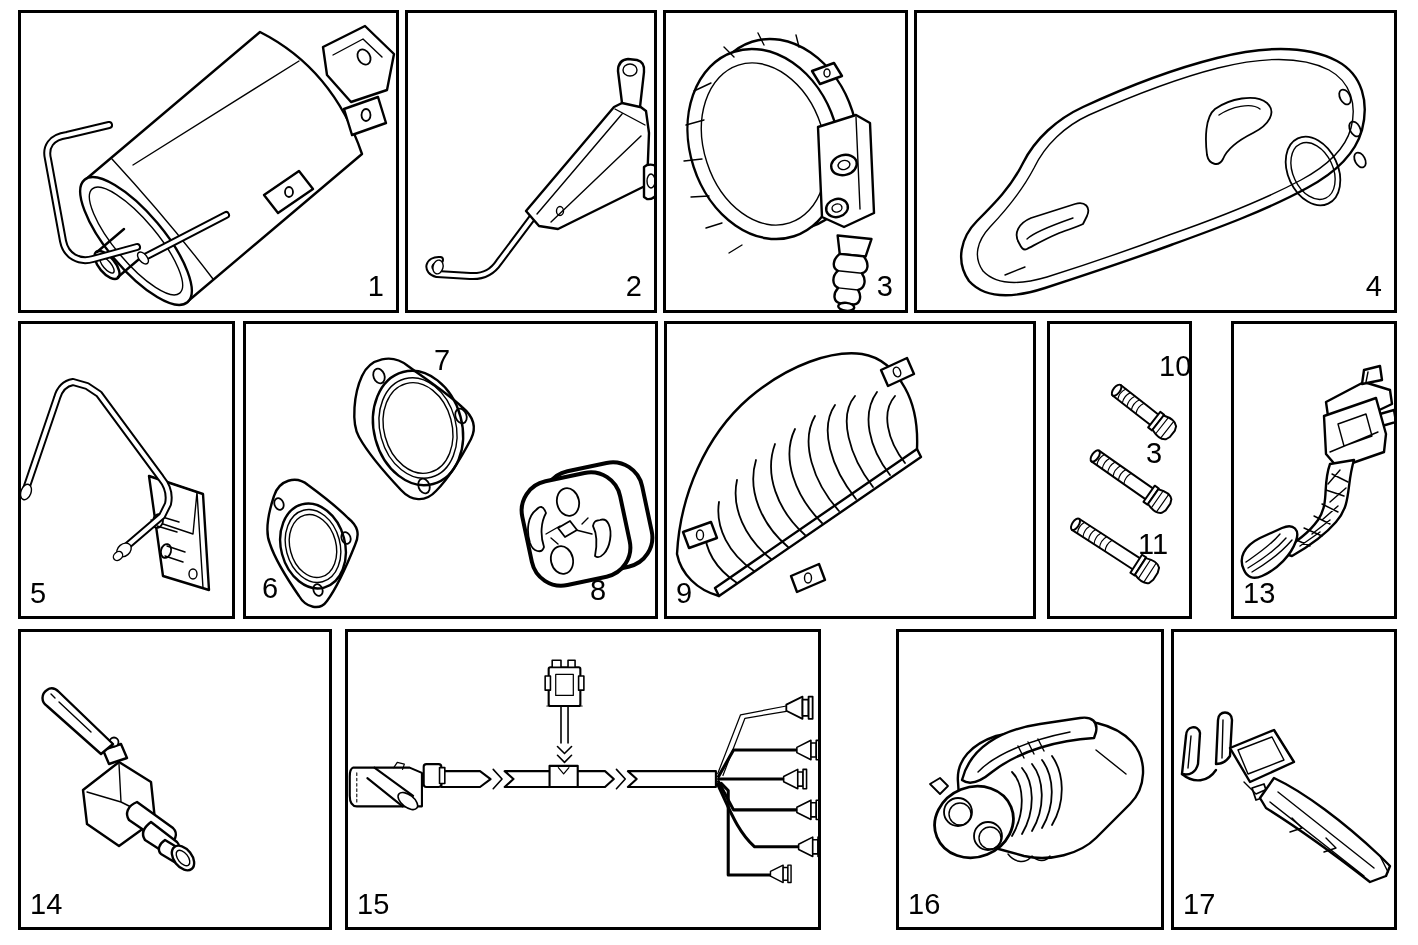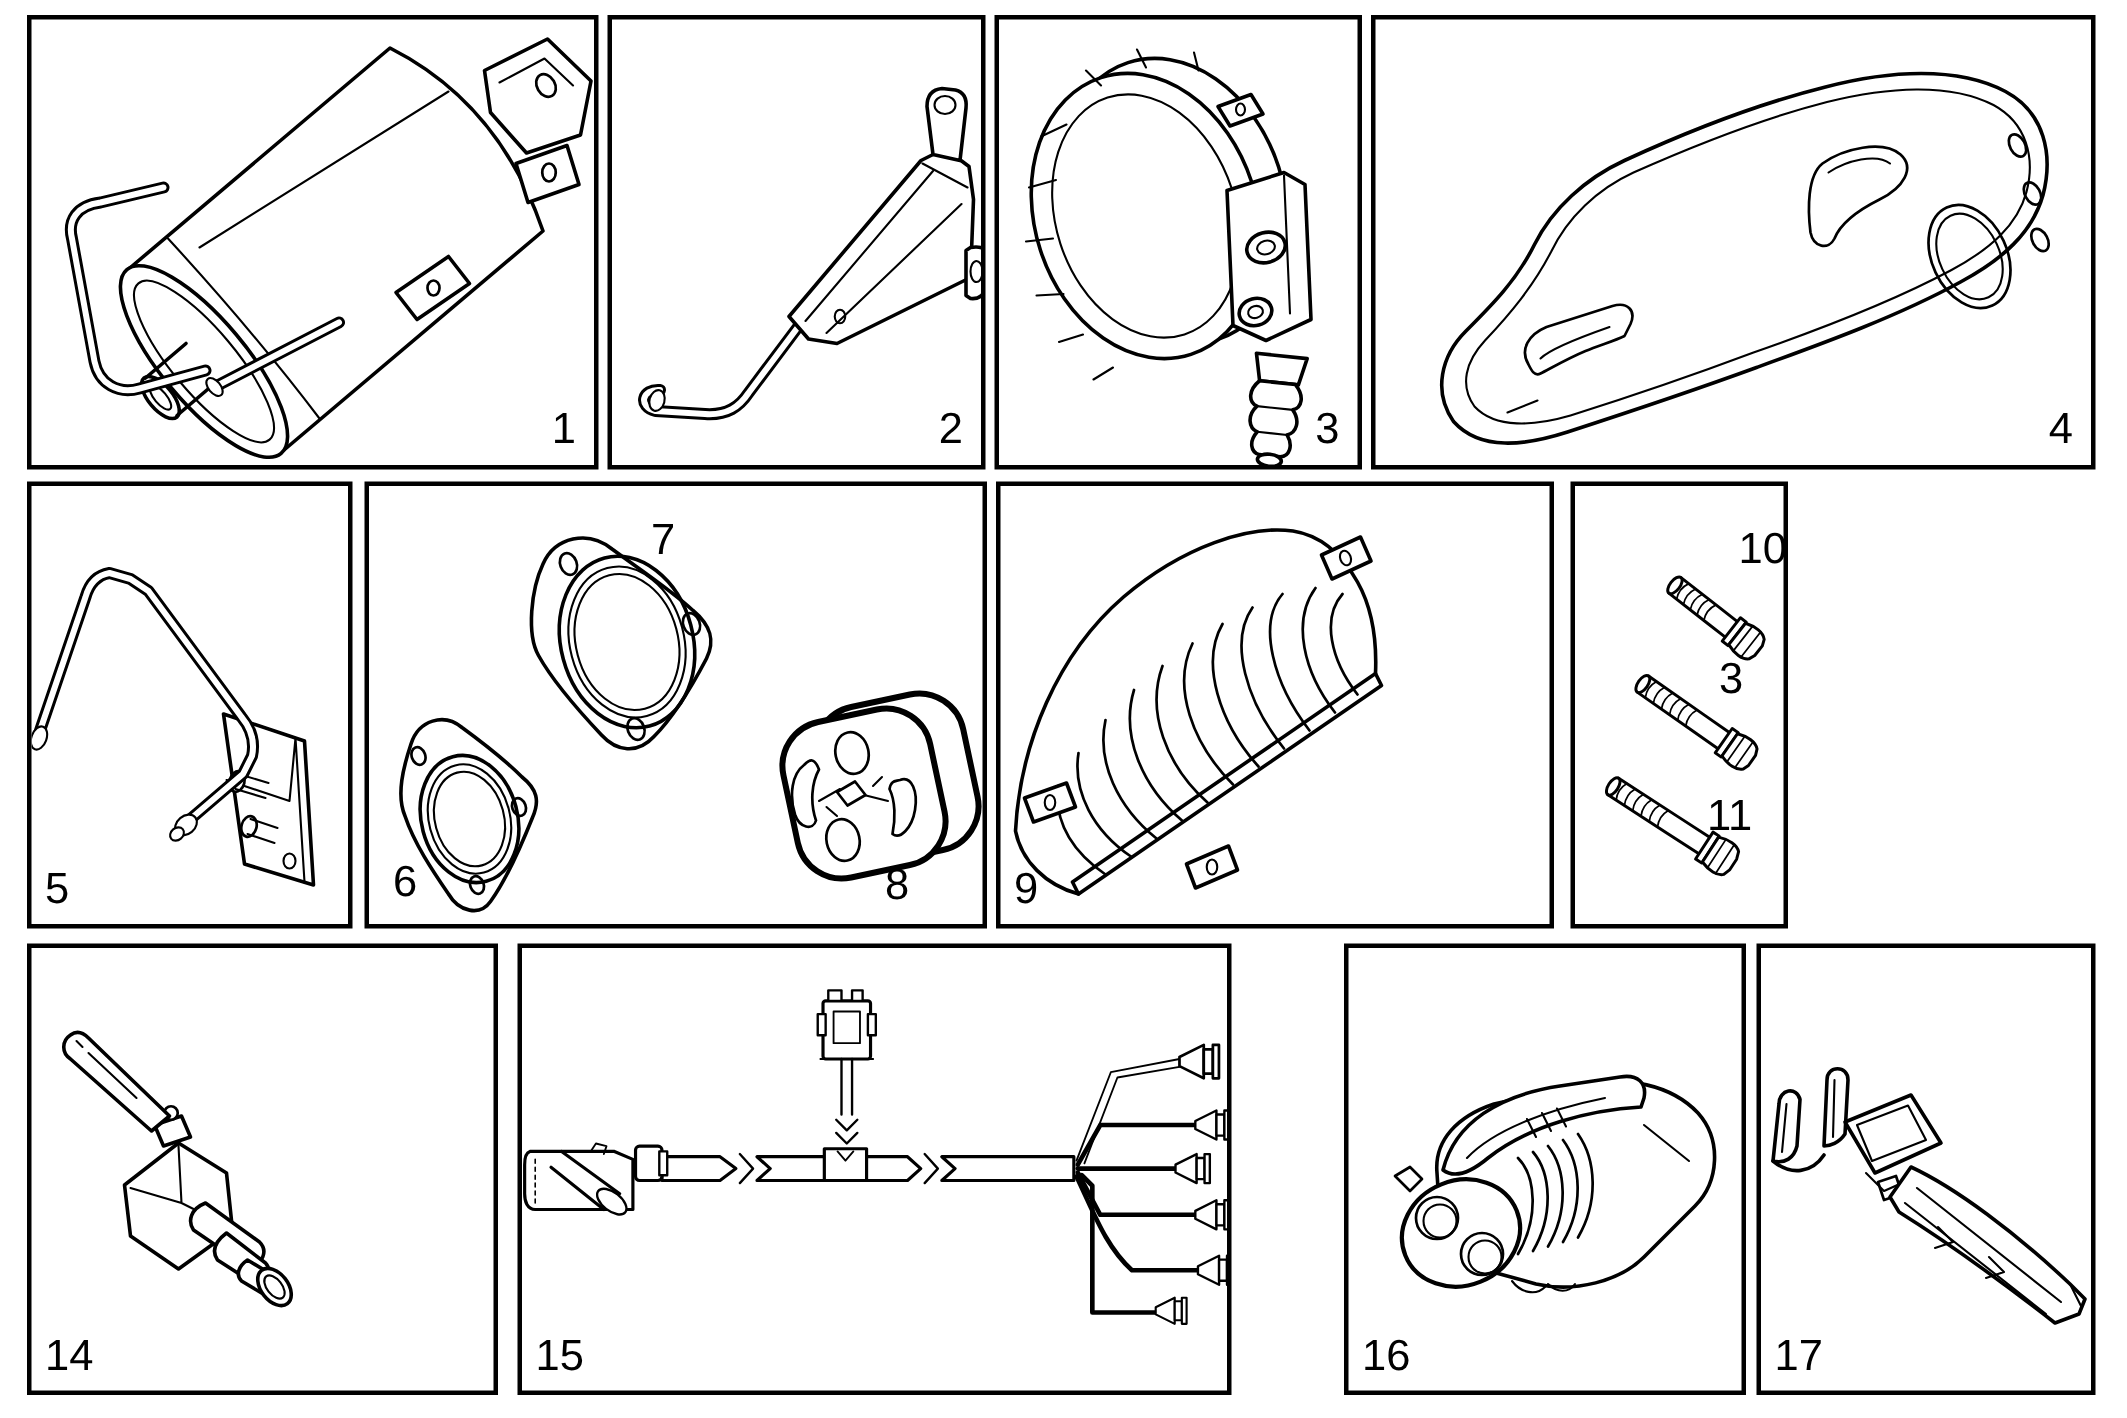--- a/index.html
+++ b/index.html
@@ -202,20 +202,35 @@
         <path class="f" d="M88,-13 L94,-13 L94,13 L88,13 Z"></path>
         <path class="f" d="M94,-12 C102,-15 110,-15 114,-11 L116,-5 L116,5 L114,11 C110,15 102,15 94,12 Z"></path>
         <path class="t" d="M100,-13.5 L100,13.5 M108,-14 L108,14"></path>
       </g>
     </svg>
     <span class="num" style="left:109px;top:28px;">10</span>
     <span class="num" style="left:96px;top:115px;">3</span>
     <span class="num" style="left:88px;top:206px;">11</span>
   </div>
 
+  <div class="panel" style="left:1231px;top:321px;width:166px;height:298px;">
+    <svg viewBox="0 0 160 292">
+      <path class="f" d="M92,78 L130,58 L156,66 L158,80 L120,98 L94,92 Z"></path>
+      <path class="f" d="M128,60 L130,46 L146,42 L148,56 Z"></path>
+      <path class="t" d="M132,58 L134,48"></path>
+      <path class="f" d="M146,90 L160,86 L162,98 L148,102 Z"></path>
+      <path class="f" d="M90,92 L142,74 L152,110 L150,128 L104,144 L92,130 Z"></path>
+      <path class="t" d="M104,100 L132,90 L138,112 L110,122 Z M96,128 L144,108"></path>
+      <path class="f" d="M96,140 C88,162 96,178 84,196 C74,210 60,220 44,228 L58,232 C72,224 90,212 102,198 C118,180 112,162 120,136 Z"></path>
+      <path class="t" d="M98,150 L114,158 M92,166 L110,172 M88,180 L104,188 M80,192 L96,200 M70,204 L88,212 M58,214 L76,222 M106,146 L94,160 M112,164 L96,178 M104,182 L88,196 M96,196 L78,210 M86,208 L66,222"></path>
+      <path class="f" d="M10,246 C4,234 10,222 26,214 L48,204 C60,199 66,206 62,217 C57,231 44,245 28,252 C19,256 13,253 10,246 Z"></path>
+      <path class="t" d="M12,238 C22,231 36,222 46,210 M14,244 C24,238 40,228 52,214 M18,248 C30,241 46,230 58,216"></path>
+    </svg>
+    <span class="num bl">13</span>
+  </div>
 
   <div class="panel" style="left:18px;top:629px;width:314px;height:301px;">
     <svg viewBox="0 0 308 295">
       <path class="f" d="M62,158 L98,130 L130,150 L134,188 L98,214 L66,192 Z"></path>
       <path class="t" d="M98,132 L100,170 M100,170 L132,186 M66,160 L100,170"></path>
       <path class="f" d="M116,170 C106,174 104,182 108,188 L146,214 C154,210 158,202 152,196 Z"></path>
       <path class="f" d="M130,190 C122,196 120,202 124,208 L152,226 C158,222 160,214 156,210 Z"></path>
       <path class="f" d="M144,208 C138,212 136,218 140,222 L160,234 C166,230 168,224 164,220 Z"></path>
       <ellipse class="f" cx="162" cy="226" rx="9" ry="14" transform="rotate(-38 162 226)"></ellipse>
       <ellipse class="t" cx="162" cy="226" rx="5" ry="9" transform="rotate(-38 162 226)"></ellipse>

